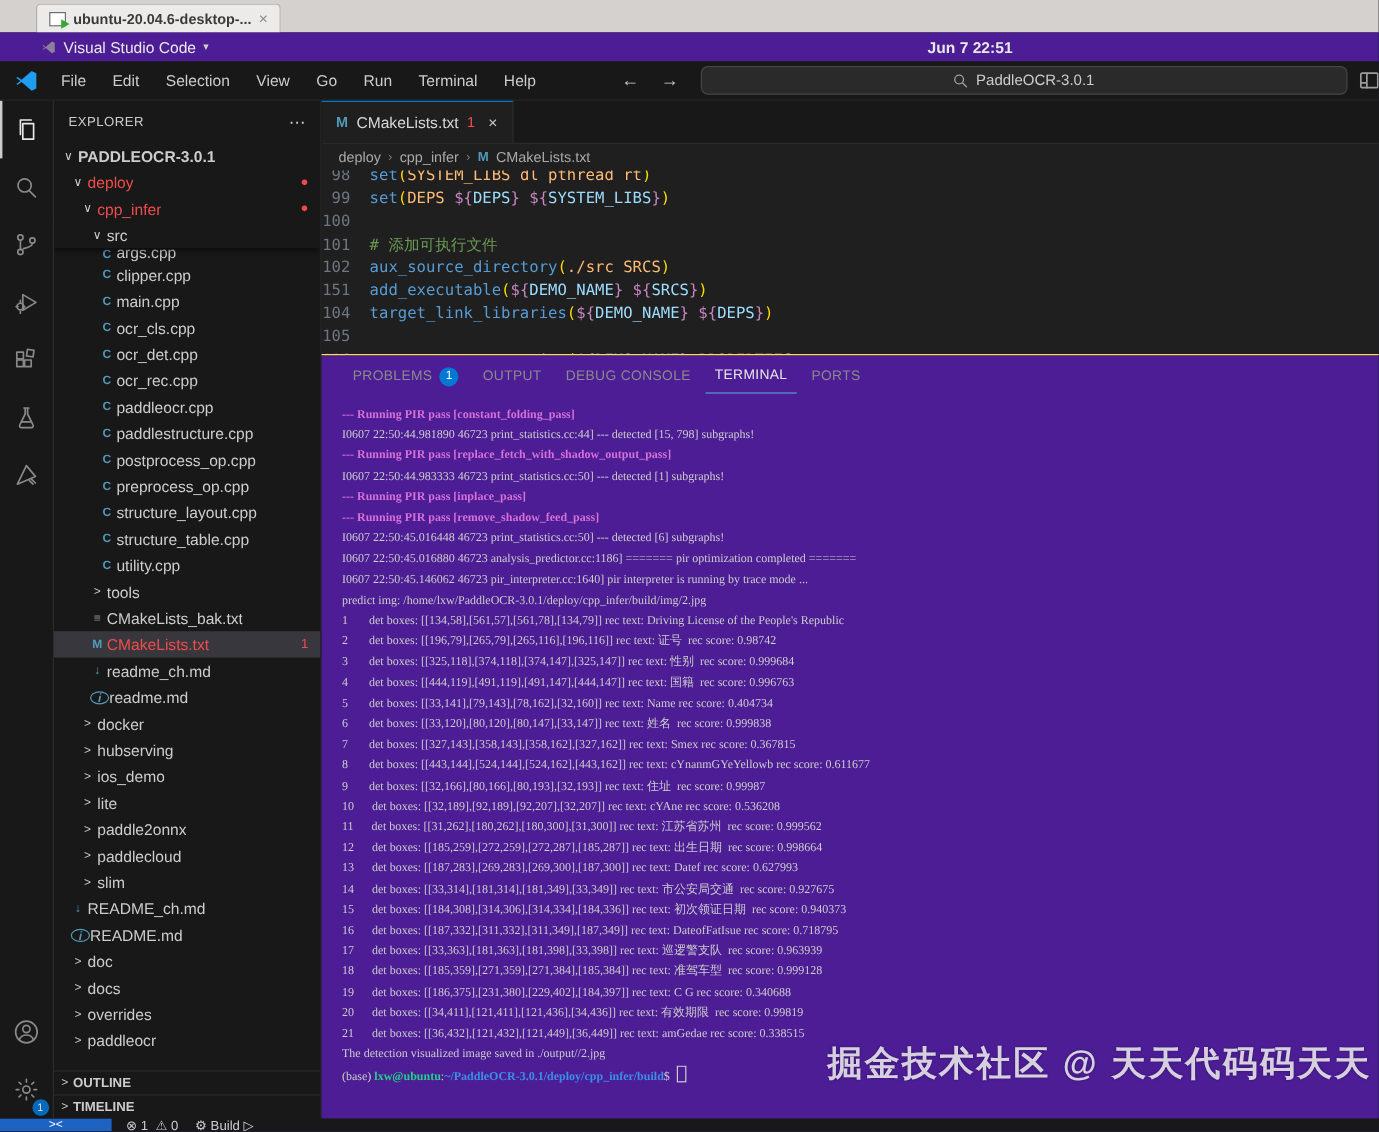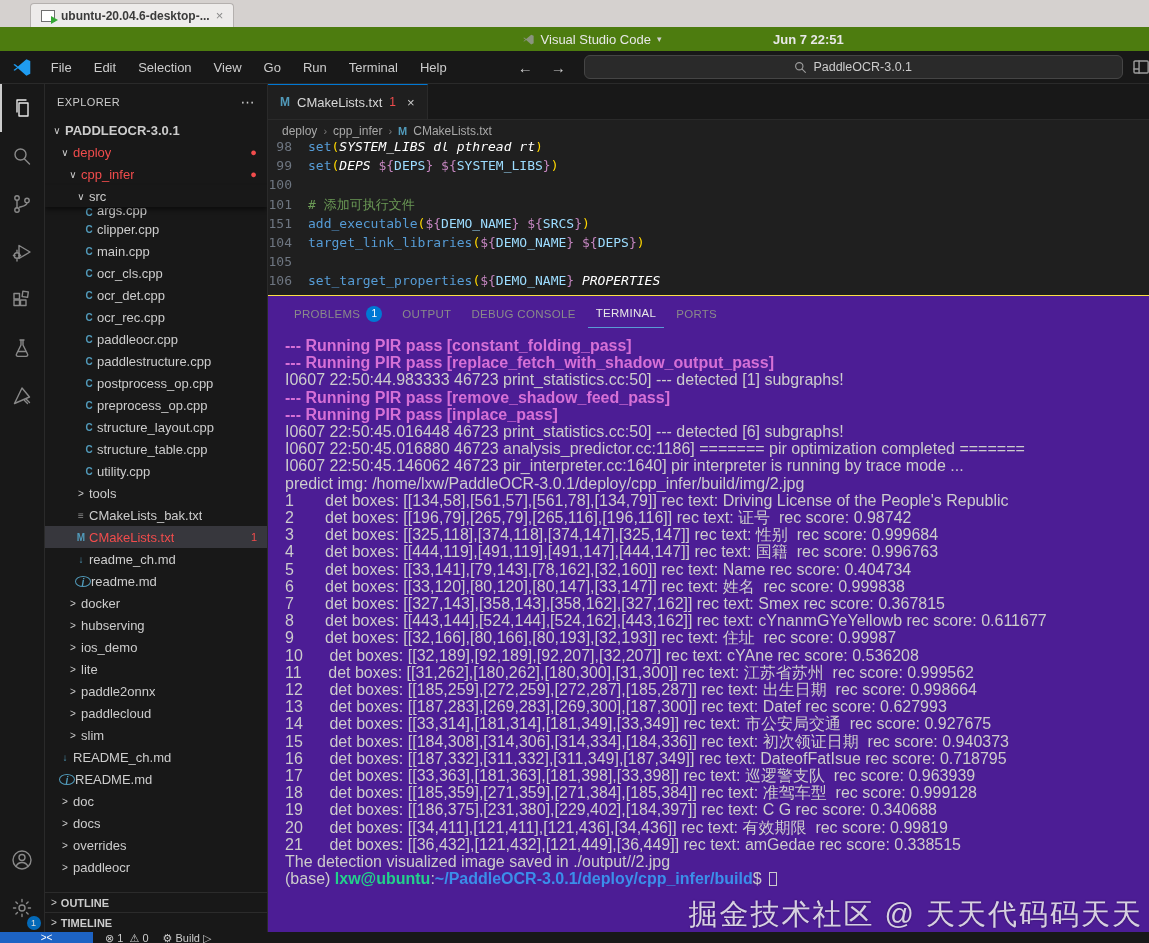--- a/index.html
+++ b/index.html
@@ -10,21 +10,21 @@
   .vm-strip { height:27px; background:#d5d1cf; display:flex; align-items:flex-end; }
   .vm-tab { height:24px; margin-left:30px; background:#edebea; border:1px solid #b4b0ae; border-bottom:none;
     border-radius:4px 4px 0 0; display:flex; align-items:center; gap:6px; padding:0 10px; min-width:190px; }
   .vm-tab-title { font-size:12px; font-weight:bold; color:#3b3b3b; white-space:nowrap; }
   .vm-ico { width:14px; height:12px; border:1px solid #6f6f6f; background:#fff; position:relative; }
   .vm-ico:before { content:""; position:absolute; right:-4px; bottom:-3px; border-left:7px solid #35a835;
     border-top:4px solid transparent; border-bottom:4px solid transparent; }
   .vm-close { color:#8a8a8a; font-size:13px; margin-left:auto; }
 
   
-  .ubar { height:24px; background:#4d7c0f; position:relative; display:flex; align-items:center; color:#e8e8e8;justify-content:center; }
+  .ubar { height:24px; background:#4c1d95; position:relative; display:flex; align-items:center; color:#e8e8e8; }
   .ubar .appmenu { display:flex; align-items:center; gap:6px; margin-left:34px; font-size:13px; }
   .ubar .caret { font-size:9px; color:#cfcfcf; }
   .ubar .clock { position:absolute; left:773px; font-size:13px; font-weight:bold; }
   .mini-logo { width:13px; height:13px; opacity:.8; }
 
   
   .titlebar { height:33px; background:#181818; display:flex; align-items:center; border-bottom:1px solid #2a2a2a; }
   .vslogo { width:22px; height:22px; margin:0 10px 0 12px; }
   .menus { display:flex; gap:4px; }
   .menu-item { color:#cccccc; font-size:13px; padding:4px 9px; border-radius:5px; }
@@ -77,45 +77,45 @@
   .tab .tab-badge { color:#f14c4c; font-size:12px; }
   .tab .x { color:#cccccc; margin-left:4px; }
   .breadcrumb { height:22px; display:flex; align-items:center; gap:6px; padding-left:14px; font-size:12px; color:#a9a9a9; }
   .breadcrumb .sep { font-size:11px; color:#7a7a7a; }
   .breadcrumb .m-ico { color:#519aba; font-weight:bold; font-size:11px; }
 
   .code { height:153px; overflow:hidden; font-family:"DejaVu Sans Mono", monospace; font-size:13px; line-height:19.2px; }
   .crow { display:flex; white-space:pre; }
   .crow .ln { width:40px; text-align:right; padding-right:16px; color:#6e7681; flex:none; }
   .k-cmd{color:#569cd6;} .k-par{color:#ffd700;} .k-dol{color:#c586c0;} .k-var{color:#9cdcfe;}
-  .k-txt{color:#ffffff;font-style:italic;} .k-com{color:#6a9955;}
+  .k-txt{color:#fdba74;} .k-com{color:#6a9955;}
 
   
   .panel { flex:1; background:#4c1d95; border-top:1px solid #fde047; display:flex; flex-direction:column; min-height:0; }
   .ptabs { height:35px; display:flex; align-items:center; gap:4px; padding-left:18px; }
   .ptab { font-size:11.5px; letter-spacing:.3px; color:#8a8a8a; padding:8px 8px; display:flex; align-items:center; gap:6px; }
   .ptab.active { color:#e7e7e7; border-bottom:1px solid #5a9bd5; }
   .pbadge { background:#0078d4; color:#fff; border-radius:50%; width:16px; height:16px; font-size:10px;
     display:flex; align-items:center; justify-content:center; }
-  .term { flex:1; overflow:hidden; padding:6px 0 0 17px; font-family:Liberation Sans, sans-serif;
-    font-size:16px; line-height:17.2px; color:#cccccc; position:relative; }
+  .term { flex:1; overflow:hidden; padding:6px 0 0 17px; font-family:Liberation Serif, serif;
+    font-size:10px; line-height:17.2px; color:#cccccc; position:relative; }
   .tline { white-space:pre; overflow:hidden; position:relative; }
   .c-pir { color:#d670d6; font-weight:bold; }
   .c-info { color:#cccccc; }
   .c-green { color:#23d18b; font-weight:bold; }
   .c-blue { color:#3b8eea; font-weight:bold; }
   .c-cursor { display:inline-block; width:8px; height:14px; border:1px solid #cccccc; vertical-align:-2px; margin-left:3px; }
 
   
   .statusbar { height:11px; background:#181818; display:flex; overflow:hidden; font-size:11px; color:#cccccc; }
   .remote { width:93px; background:#1d63c4; color:#fff; display:flex; align-items:flex-start; justify-content:center; font-size:10px; }
   .sb-items { display:flex; gap:14px; padding-left:12px; align-items:flex-start;justify-content:flex-end; }
 
   
-  .watermark { position:absolute; right:6px; bottom:8px; font-size:29px; font-weight:normal; letter-spacing:2px;
+  .watermark { position:absolute; right:6px; bottom:36px; font-size:29px; font-weight:bold; letter-spacing:2px;
     color:rgba(255,255,255,.8); white-space:nowrap; z-index:9; text-shadow:0 0 2px rgba(0,0,0,.4); }
 
   svg.icon { stroke:#9d9d9d; fill:none; stroke-width:1.4; stroke-linecap:round; stroke-linejoin:round; }
   .ic.active svg.icon { stroke:#e7e7e7; }
 </style>
 </head>
 <body>
 
 <div class="vm-strip">
   <div class="vm-tab">
@@ -409,20 +409,21 @@
         <span>cpp_infer</span>
         <span class="sep">›</span>
         <span class="m-ico">M</span>
         <span>CMakeLists.txt</span>
       </div>
     <div class="code" id="code">
         <div class="crow" style="margin-top: -5px;"><span class="ln">98</span><span><span class="k-cmd">set</span><span class="k-par">(</span><span class="k-txt">SYSTEM_LIBS dl pthread rt</span><span class="k-par">)</span></span></div>
         <div class="crow"><span class="ln">99</span><span><span class="k-cmd">set</span><span class="k-par">(</span><span class="k-txt">DEPS </span><span class="k-dol">${</span><span class="k-var">DEPS</span><span class="k-dol">}</span><span class="k-txt"> </span><span class="k-dol">${</span><span class="k-var">SYSTEM_LIBS</span><span class="k-dol">}</span><span class="k-par">)</span></span></div>
         <div class="crow"><span class="ln">100</span><span></span></div>
         <div class="crow"><span class="ln">101</span><span><span class="k-com"># 添加可执行文件</span></span></div>
+        <div class="crow"><span class="ln">102</span><span><span class="k-cmd">aux_source_directory</span><span class="k-par">(</span><span class="k-txt">./src SRCS</span><span class="k-par">)</span></span></div>
         <div class="crow"><span class="ln">151</span><span><span class="k-cmd">add_executable</span><span class="k-par">(</span><span class="k-dol">${</span><span class="k-var">DEMO_NAME</span><span class="k-dol">}</span><span class="k-txt"> </span><span class="k-dol">${</span><span class="k-var">SRCS</span><span class="k-dol">}</span><span class="k-par">)</span></span></div>
         <div class="crow"><span class="ln">104</span><span><span class="k-cmd">target_link_libraries</span><span class="k-par">(</span><span class="k-dol">${</span><span class="k-var">DEMO_NAME</span><span class="k-dol">}</span><span class="k-txt"> </span><span class="k-dol">${</span><span class="k-var">DEPS</span><span class="k-dol">}</span><span class="k-par">)</span></span></div>
         <div class="crow"><span class="ln">105</span><span></span></div>
         <div class="crow"><span class="ln">106</span><span><span class="k-cmd">set_target_properties</span><span class="k-par">(</span><span class="k-dol">${</span><span class="k-var">DEMO_NAME</span><span class="k-dol">}</span><span class="k-txt"> PROPERTIES</span></span></div>
       </div>
 
     <div class="panel">
       <div class="ptabs" id="ptabs">
           <div class="ptab">
             <span>PROBLEMS</span>
@@ -436,24 +437,25 @@
           </div>
           <div class="ptab active">
             <span>TERMINAL</span>
           </div>
           <div class="ptab">
             <span>PORTS</span>
           </div>
         </div>
       <div class="term" id="term">
           <div class="tline"><span class="c-pir">--- Running PIR pass [constant_folding_pass]</span></div>
+          <div class="tline"><span class="c-info">I0607 22:50:44.981890 46723 print_statistics.cc:44] --- detected [15, 798] subgraphs!</span></div>
           <div class="tline"><span class="c-pir">--- Running PIR pass [replace_fetch_with_shadow_output_pass]</span></div>
           <div class="tline"><span class="c-info">I0607 22:50:44.983333 46723 print_statistics.cc:50] --- detected [1] subgraphs!</span></div>
+          <div class="tline"><span class="c-pir">--- Running PIR pass [inplace_pass]</span></div>
           <div class="tline"><span class="c-pir">--- Running PIR pass [remove_shadow_feed_pass]</span></div>
-          <div class="tline"><span class="c-pir">--- Running PIR pass [inplace_pass]</span></div>
           <div class="tline"><span class="c-info">I0607 22:50:45.016448 46723 print_statistics.cc:50] --- detected [6] subgraphs!</span></div>
           <div class="tline"><span class="c-info">I0607 22:50:45.016880 46723 analysis_predictor.cc:1186] ======= pir optimization completed =======</span></div>
           <div class="tline"><span class="c-info">I0607 22:50:45.146062 46723 pir_interpreter.cc:1640] pir interpreter is running by trace mode ...</span></div>
           <div class="tline"><span class="c-info">predict img: /home/lxw/PaddleOCR-3.0.1/deploy/cpp_infer/build/img/2.jpg</span></div>
           <div class="tline"><span class="c-info">1       det boxes: [[134,58],[561,57],[561,78],[134,79]] rec text: Driving License of the People's Republic</span></div>
           <div class="tline"><span class="c-info">2       det boxes: [[196,79],[265,79],[265,116],[196,116]] rec text: 证号  rec score: 0.98742</span></div>
           <div class="tline"><span class="c-info">3       det boxes: [[325,118],[374,118],[374,147],[325,147]] rec text: 性别  rec score: 0.999684</span></div>
           <div class="tline"><span class="c-info">4       det boxes: [[444,119],[491,119],[491,147],[444,147]] rec text: 国籍  rec score: 0.996763</span></div>
           <div class="tline"><span class="c-info">5       det boxes: [[33,141],[79,143],[78,162],[32,160]] rec text: Name rec score: 0.404734</span></div>
           <div class="tline"><span class="c-info">6       det boxes: [[33,120],[80,120],[80,147],[33,147]] rec text: 姓名  rec score: 0.999838</span></div>

